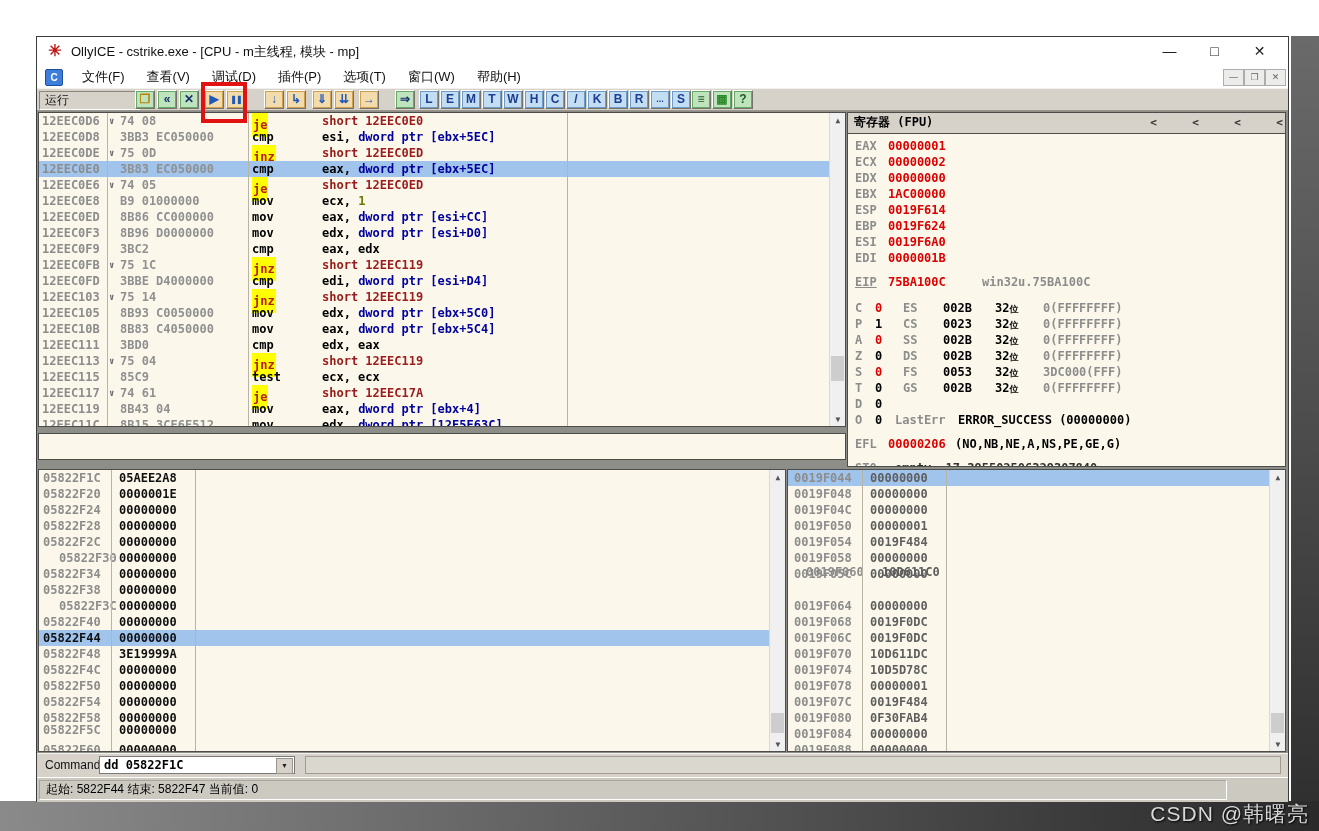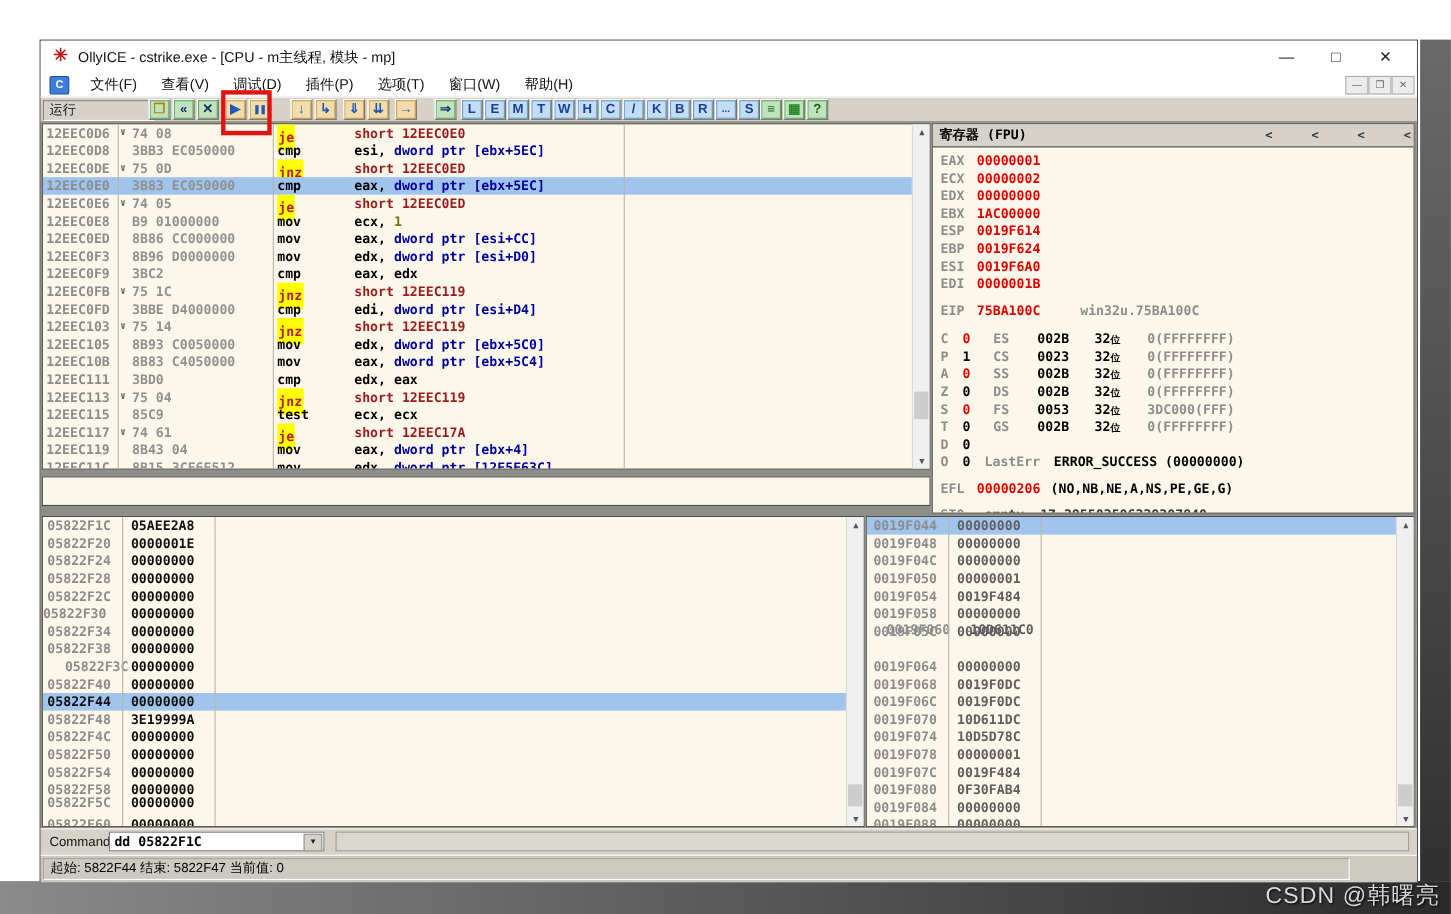--- a/index.html
+++ b/index.html
@@ -223,42 +223,42 @@
       </div>
       <div id="reg-rows">
           <div class="regrow" style="top: 25px; width: 437px;"><span class="rn" style="position: absolute; left: 7px;">EAX</span><span class="rv" style="position: absolute; left: 40px;">00000001</span></div>
           <div class="regrow" style="top: 41px; width: 437px;"><span class="rn" style="position: absolute; left: 7px;">ECX</span><span class="rv" style="position: absolute; left: 40px;">00000002</span></div>
           <div class="regrow" style="top: 57px; width: 437px;"><span class="rn" style="position: absolute; left: 7px;">EDX</span><span class="rv" style="position: absolute; left: 40px;">00000000</span></div>
           <div class="regrow" style="top: 73px; width: 437px;"><span class="rn" style="position: absolute; left: 7px;">EBX</span><span class="rv" style="position: absolute; left: 40px;">1AC00000</span></div>
           <div class="regrow" style="top: 89px; width: 437px;"><span class="rn" style="position: absolute; left: 7px;">ESP</span><span class="rv" style="position: absolute; left: 40px;">0019F614</span></div>
           <div class="regrow" style="top: 105px; width: 437px;"><span class="rn" style="position: absolute; left: 7px;">EBP</span><span class="rv" style="position: absolute; left: 40px;">0019F624</span></div>
           <div class="regrow" style="top: 121px; width: 437px;"><span class="rn" style="position: absolute; left: 7px;">ESI</span><span class="rv" style="position: absolute; left: 40px;">0019F6A0</span></div>
           <div class="regrow" style="top: 137px; width: 437px;"><span class="rn" style="position: absolute; left: 7px;">EDI</span><span class="rv" style="position: absolute; left: 40px;">0000001B</span></div>
-          <div class="regrow" style="top: 161px; width: 437px;"><span class="rn" style="position: absolute; left: 7px;">EIP</span><span class="rv" style="position: absolute; left: 40px;">75BA100C</span><span class="rx" style="position: absolute; left: 110px;">win32u.75BA100C</span></div>
+          <div class="regrow" style="top: 161px; width: 437px;"><span class="rn" style="position: absolute; left: 7px; text-decoration: underline;">EIP</span><span class="rv" style="position: absolute; left: 40px;">75BA100C</span><span class="rx" style="position: absolute; left: 110px;">win32u.75BA100C</span></div>
           <div class="regrow" style="top: 187px; width: 437px;"><span class="fgray" style="position: absolute; left: 7px;">C</span><span class="rv" style="position: absolute; left: 27px;">0</span><span class="fgray" style="position: absolute; left: 55px;">ES</span><span class="fk" style="position: absolute; left: 95px;">002B</span><span class="fk" style="position: absolute; left: 147px;">32<span class="bits-suffix">位</span></span><span class="fgray" style="position: absolute; left: 195px;">0(FFFFFFFF)</span></div>
           <div class="regrow" style="top: 203px; width: 437px;"><span class="fgray" style="position: absolute; left: 7px;">P</span><span class="fk" style="position: absolute; left: 27px;">1</span><span class="fgray" style="position: absolute; left: 55px;">CS</span><span class="fk" style="position: absolute; left: 95px;">0023</span><span class="fk" style="position: absolute; left: 147px;">32<span class="bits-suffix">位</span></span><span class="fgray" style="position: absolute; left: 195px;">0(FFFFFFFF)</span></div>
           <div class="regrow" style="top: 219px; width: 437px;"><span class="fgray" style="position: absolute; left: 7px;">A</span><span class="rv" style="position: absolute; left: 27px;">0</span><span class="fgray" style="position: absolute; left: 55px;">SS</span><span class="fk" style="position: absolute; left: 95px;">002B</span><span class="fk" style="position: absolute; left: 147px;">32<span class="bits-suffix">位</span></span><span class="fgray" style="position: absolute; left: 195px;">0(FFFFFFFF)</span></div>
           <div class="regrow" style="top: 235px; width: 437px;"><span class="fgray" style="position: absolute; left: 7px;">Z</span><span class="fk" style="position: absolute; left: 27px;">0</span><span class="fgray" style="position: absolute; left: 55px;">DS</span><span class="fk" style="position: absolute; left: 95px;">002B</span><span class="fk" style="position: absolute; left: 147px;">32<span class="bits-suffix">位</span></span><span class="fgray" style="position: absolute; left: 195px;">0(FFFFFFFF)</span></div>
           <div class="regrow" style="top: 251px; width: 437px;"><span class="fgray" style="position: absolute; left: 7px;">S</span><span class="rv" style="position: absolute; left: 27px;">0</span><span class="fgray" style="position: absolute; left: 55px;">FS</span><span class="fk" style="position: absolute; left: 95px;">0053</span><span class="fk" style="position: absolute; left: 147px;">32<span class="bits-suffix">位</span></span><span class="fgray" style="position: absolute; left: 195px;">3DC000(FFF)</span></div>
           <div class="regrow" style="top: 267px; width: 437px;"><span class="fgray" style="position: absolute; left: 7px;">T</span><span class="fk" style="position: absolute; left: 27px;">0</span><span class="fgray" style="position: absolute; left: 55px;">GS</span><span class="fk" style="position: absolute; left: 95px;">002B</span><span class="fk" style="position: absolute; left: 147px;">32<span class="bits-suffix">位</span></span><span class="fgray" style="position: absolute; left: 195px;">0(FFFFFFFF)</span></div>
           <div class="regrow" style="top: 283px; width: 437px;"><span class="fgray" style="position: absolute; left: 7px;">D</span><span class="fk" style="position: absolute; left: 27px;">0</span></div>
           <div class="regrow" style="top: 299px; width: 437px;"><span class="fgray" style="position: absolute; left: 7px;">O</span><span class="fk" style="position: absolute; left: 27px;">0</span><span class="fgray" style="position: absolute; left: 47px;">LastErr</span><span class="fk" style="position: absolute; left: 110px;">ERROR_SUCCESS (00000000)</span></div>
           <div class="regrow" style="top: 323px; width: 437px;"><span class="fgray" style="position: absolute; left: 7px;">EFL</span><span class="rv" style="position: absolute; left: 40px;">00000206</span><span class="fk" style="position: absolute; left: 107px;">(NO,NB,NE,A,NS,PE,GE,G)</span></div>
           <div class="regrow" style="top: 347px; width: 437px;"><span class="fgray" style="position: absolute; left: 7px;">ST0</span><span class="fk" style="position: absolute; left: 47px; color: rgb(51, 51, 51);">empty -17.395502506329307840</span></div>
         </div>
     </div>
 
     <div class="pane" style="left:1px;top:358px;width:748px;height:283px;">
       <div id="dump-rows">
           <div class="mrow" style="top: 0px;"><span class="a-gray" style="position: absolute; left: 4px;">05822F1C</span><span class="mv" style="position: absolute; left: 80px;">05AEE2A8</span></div>
           <div class="mrow" style="top: 16px;"><span class="a-gray" style="position: absolute; left: 4px;">05822F20</span><span class="mv" style="position: absolute; left: 80px;">0000001E</span></div>
           <div class="mrow" style="top: 32px;"><span class="a-gray" style="position: absolute; left: 4px;">05822F24</span><span class="mv" style="position: absolute; left: 80px;">00000000</span></div>
           <div class="mrow" style="top: 48px;"><span class="a-gray" style="position: absolute; left: 4px;">05822F28</span><span class="mv" style="position: absolute; left: 80px;">00000000</span></div>
           <div class="mrow" style="top: 64px;"><span class="a-gray" style="position: absolute; left: 4px;">05822F2C</span><span class="mv" style="position: absolute; left: 80px;">00000000</span></div>
-          <div class="mrow" style="top: 80px;"><span class="a-gray" style="position: absolute; left: 0;">05822F30</span><span class="mv" style="position: absolute; left: 80px;">00000000</span></div>
+          <div class="mrow" style="top: 80px;"><span class="a-gray" style="position: absolute; left: 20px;">05822F30</span><span class="mv" style="position: absolute; left: 80px;">00000000</span></div>
           <div class="mrow" style="top: 96px;"><span class="a-gray" style="position: absolute; left: 4px;">05822F34</span><span class="mv" style="position: absolute; left: 80px;">00000000</span></div>
           <div class="mrow" style="top: 112px;"><span class="a-gray" style="position: absolute; left: 4px;">05822F38</span><span class="mv" style="position: absolute; left: 80px;">00000000</span></div>
           <div class="mrow" style="top: 128px;"><span class="a-gray" style="position: absolute; left: 20px;">05822F3C</span><span class="mv" style="position: absolute; left: 80px;">00000000</span></div>
           <div class="mrow" style="top: 144px;"><span class="a-gray" style="position: absolute; left: 4px;">05822F40</span><span class="mv" style="position: absolute; left: 80px;">00000000</span></div>
           <div class="mrow hl" style="top: 160px;"><span class="mv" style="position: absolute; left: 4px;">05822F44</span><span class="mv" style="position: absolute; left: 80px;">00000000</span></div>
           <div class="mrow" style="top: 176px;"><span class="a-gray" style="position: absolute; left: 4px;">05822F48</span><span class="mv" style="position: absolute; left: 80px;">3E19999A</span></div>
           <div class="mrow" style="top: 192px;"><span class="a-gray" style="position: absolute; left: 4px;">05822F4C</span><span class="mv" style="position: absolute; left: 80px;">00000000</span></div>
           <div class="mrow" style="top: 208px;"><span class="a-gray" style="position: absolute; left: 4px;">05822F50</span><span class="mv" style="position: absolute; left: 80px;">00000000</span></div>
           <div class="mrow" style="top: 224px;"><span class="a-gray" style="position: absolute; left: 4px;">05822F54</span><span class="mv" style="position: absolute; left: 80px;">00000000</span></div>
           <div class="mrow" style="top: 240px;"><span class="a-gray" style="position: absolute; left: 4px;">05822F58</span><span class="mv" style="position: absolute; left: 80px;">00000000</span></div>

